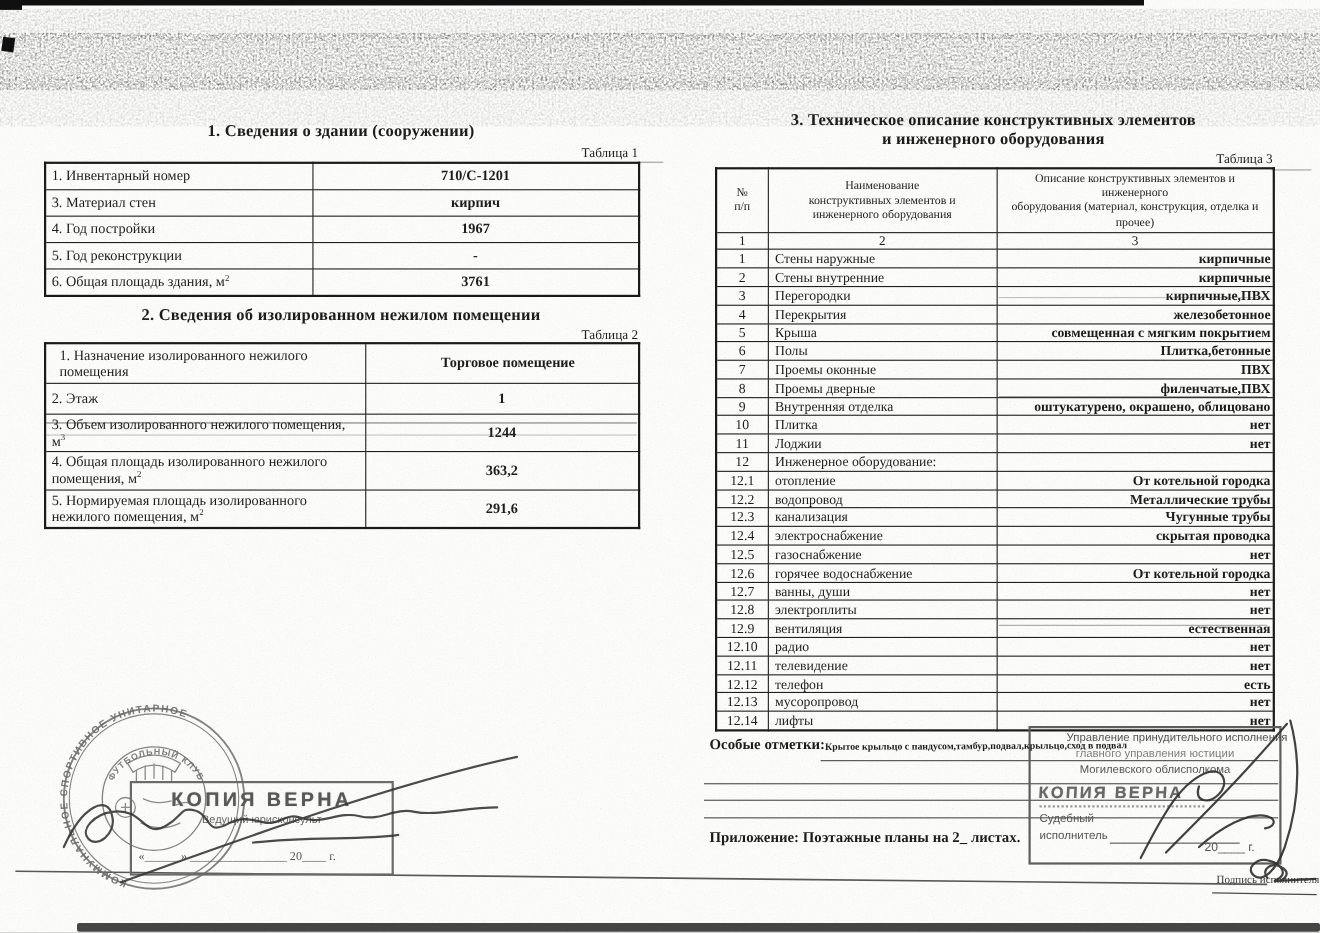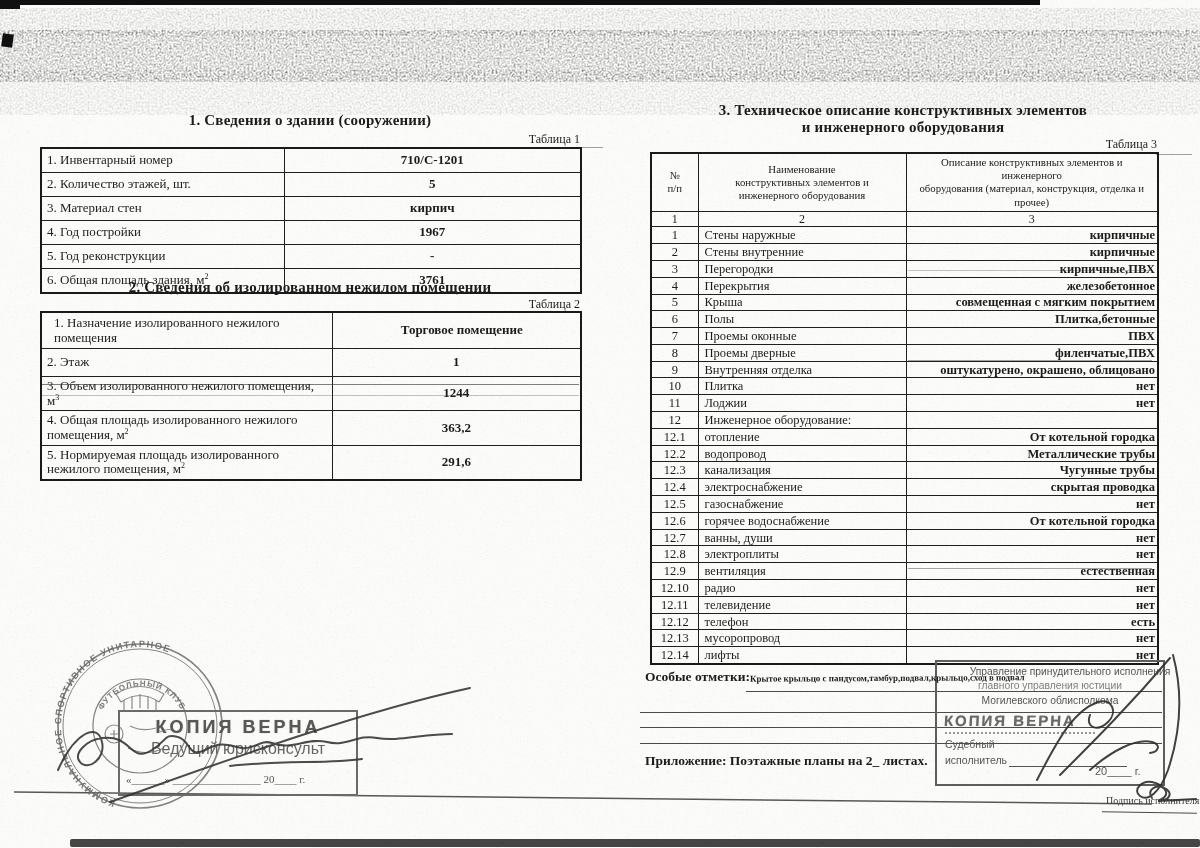--- a/index.html
+++ b/index.html
@@ -44,21 +44,21 @@
           color:#4f4f4f;transform:skewX(-3deg);text-shadow:0 0 1px #8a8a8a;opacity:.85;}
   .stampR .dots{position:absolute;left:8px;width:150px;border-top:2px dotted #6e6e6e;opacity:.7;}
   .stampR .small{position:absolute;left:8px;font-size:10.5px;}
   .sigline{position:absolute;border-top:1.3px solid #555;}
   .year{font-size:11px;font-family:"Liberation Sans",sans-serif;color:#555;}
   .podpis{font-size:10px;color:#3a3a3a;}
   
   .stampL{border:2px solid #6a6a6a;z-index:2;color:#5e5e5e;font-family:"Liberation Sans",sans-serif;}
   .stampL .copy{position:absolute;top:5px;width:100%;text-align:center;font-weight:bold;
           font-size:18px;letter-spacing:3px;color:#585858;text-shadow:0 0 1px #999;}
-  .stampL .role{position:absolute;top:28px;width:100%;text-align:center;font-size:16px;color:#666;}
+  .stampL .role{position:absolute;top:28px;width:100%;text-align:center;font-size:10px;color:#666;}
   .stampL .date{position:absolute;top:61px;left:6px;width:224px;font-size:11px;color:#555;
           white-space:nowrap;font-family:"Liberation Serif",serif;}
   
   .blackbar{background:#101010;}
   .band{background:#454545;border-radius:2px;}
   .strike{position:absolute;border-top:1.3px solid #3a3a3a;opacity:.65;}
   .tick{position:absolute;border-top:1.2px solid #777;opacity:.7;}
   svg text{font-family:"Liberation Sans",sans-serif;}
 </style>
 </head>
@@ -95,24 +95,20 @@
   <div class="abs tbl-label" style="left:40px;top:132px;width:540px;">Таблица 1</div>
   <table id="table1" class="abs" style="left:40px;top:147px;">
     <colgroup>
         <col style="width:243px">
         <col style="width:297px">
       </colgroup>
     <tbody>
         <tr>
           <td class="lbl">1. Инвентарный номер</td>
           <td class="val">710/С-1201</td>
-        </tr>
-        <tr>
-          <td class="lbl">2. Количество этажей, шт.</td>
-          <td class="val">5</td>
         </tr>
         <tr>
           <td class="lbl">3. Материал стен</td>
           <td class="val">кирпич</td>
         </tr>
         <tr>
           <td class="lbl">4. Год постройки</td>
           <td class="val">1967</td>
         </tr>
         <tr>

